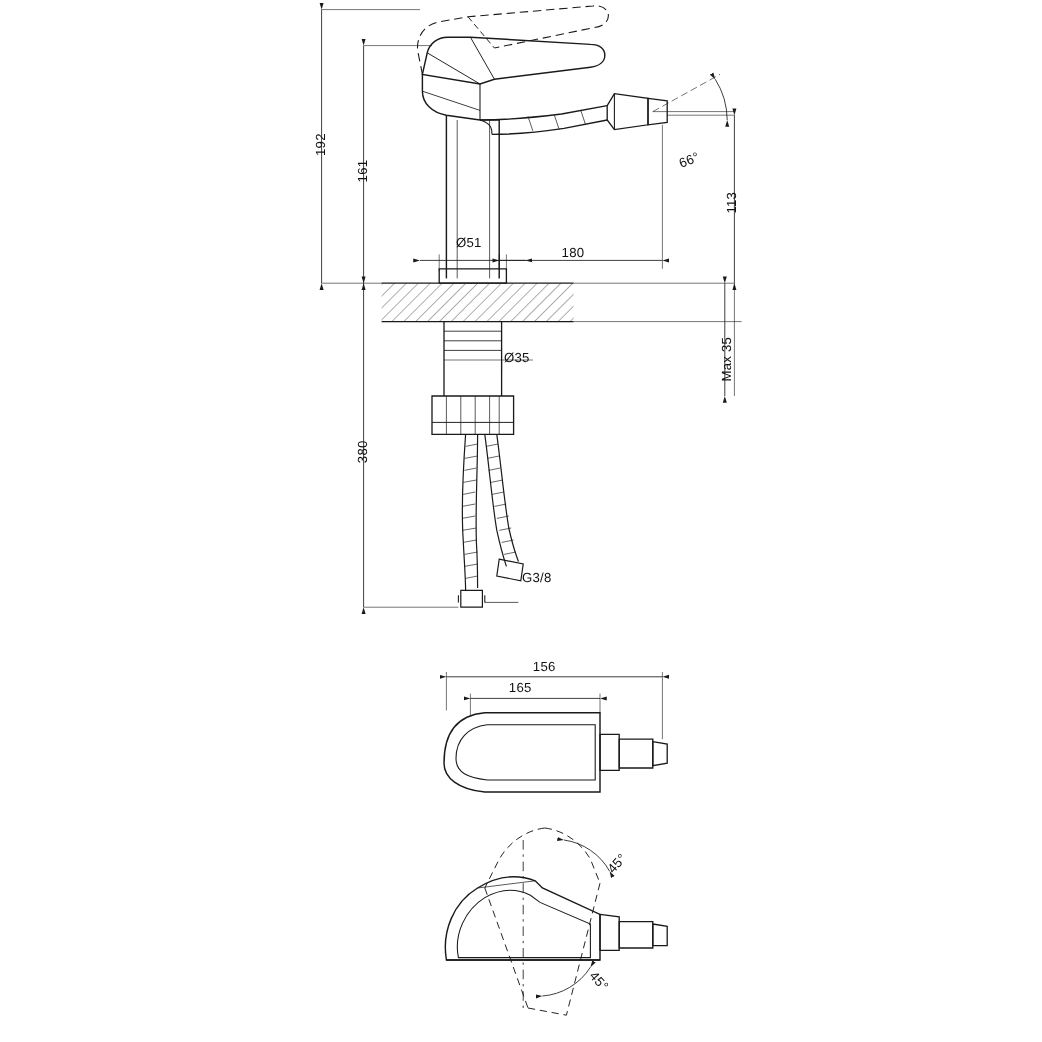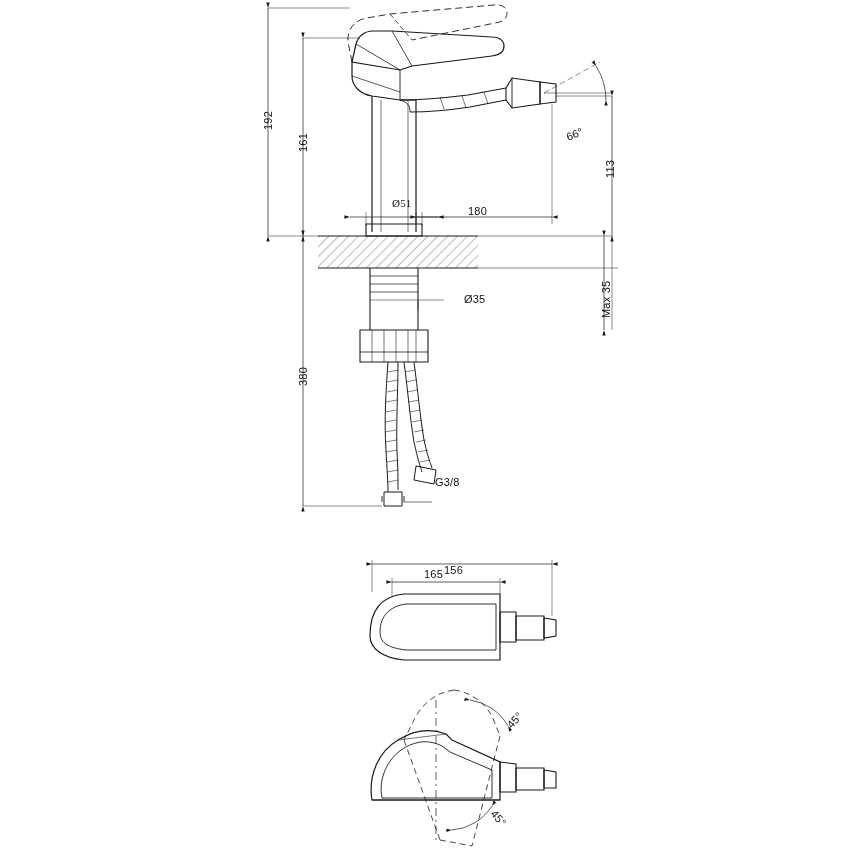--- a/index.html
+++ b/index.html
@@ -219,35 +219,35 @@
       <path d="M452,830 A52,52 0 0 0 492,806" stroke="#1a1a1a" stroke-width="0.7" marker-start="url(#arrowStart)" marker-end="url(#arrowEnd)"></path>
     </g>
   </svg>
 
   <div class="dim-label rot90" style="left:262px; top:130px;">192</div>
 
   <div class="dim-label rot90" style="left:297px; top:152px;">161</div>
 
   <div class="dim-label rot90" style="left:297px; top:386px;">380</div>
 
-  <div class="dim-label" style="left:392px; top:197px;font-family:Liberation Serif, serif;">Ø51</div>
+  <div class="dim-label" style="left:380px; top:197px;">Ø51</div>
 
   <div class="dim-label" style="left:468px; top:205px;">180</div>
 
-  <div class="dim-label" style="left:464px; top:293px;">Ø35</div>
+  <div class="dim-label" style="left:420px; top:293px;">Ø35</div>
 
   <div class="dim-label rot90" style="left:604px; top:178px;">113</div>
 
   <div class="dim-label rot90" style="left:600px; top:318px;">Max 35</div>
 
   <div class="dim-label" style="left:566px; top:128px; transform:rotate(-22deg);">66°</div>
 
   <div class="dim-label" style="left:435px; top:476px;">G3/8</div>
 
-  <div class="dim-label" style="left:444px; top:564px;">156</div>
+  <div class="dim-label" style="left:444px; top:550px;">156</div>
 
   <div class="dim-label" style="left:424px; top:568px;">165</div>
 
   <div class="dim-label" style="left:506px; top:714px; transform:rotate(-48deg);">45°</div>
 
   <div class="dim-label" style="left:490px; top:812px; transform:rotate(48deg);">45°</div>
 
 </div>
 
 </body></html>

